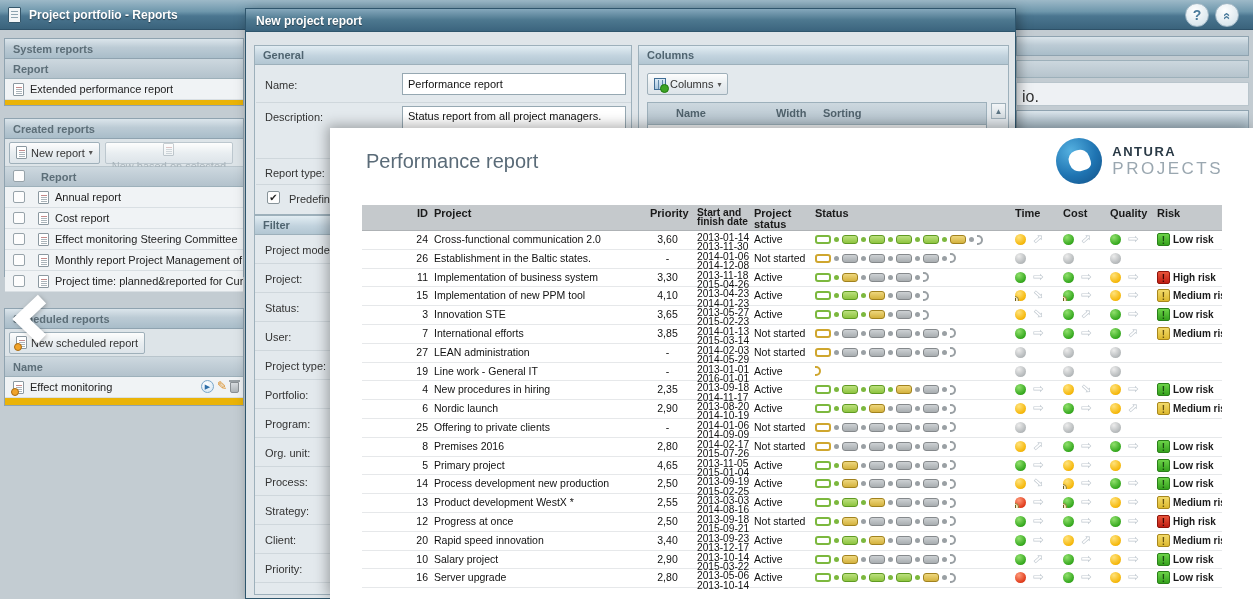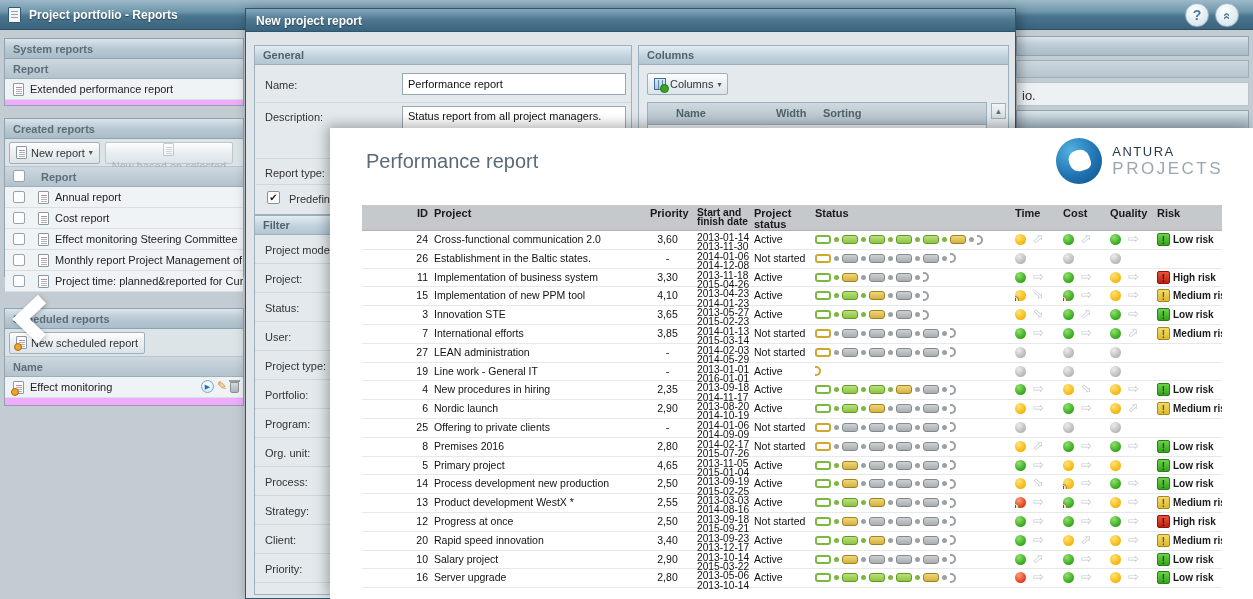--- a/index.html
+++ b/index.html
@@ -13,21 +13,21 @@
   .titlebar-inner { display:flex; align-items:center; height:100%; padding-left:8px; gap:8px; }
   .tb-doc { width:13px; height:16px; background:#f4f6f7; border:1px solid #35576b; border-radius:1px; position:relative; }
   .tb-doc::before { content:""; position:absolute; left:2px; top:3px; width:7px; height:1px; background:#8fa4b0; box-shadow:0 3px 0 #8fa4b0,0 6px 0 #8fa4b0; }
   .tb-title { color:#fff; font-size:12px; font-weight:bold; text-shadow:0 1px 1px rgba(0,0,0,.45); }
   .round-btn { position:absolute; top:3px; width:24px; height:24px; border-radius:50%;
     background:radial-gradient(circle at 40% 30%,#ffffff,#dde8ee 70%,#c2d2dc); border:1px solid #9fb6c4;
     color:#4a7a9b; font-weight:bold; font-size:14px; text-align:center; line-height:22px; z-index:2; }
   .round-btn .dbl-chev { display:inline-block; transform:rotate(90deg); font-size:13px; }
 
   
-  .sb-panel { position:absolute; left:4px; width:240px; border:1px solid #8fa3b0; background:#f0abfc; z-index:1; }
+  .sb-panel { position:absolute; left:4px; width:240px; border:1px solid #8fa3b0; background:#eab308; z-index:1; }
   .sb-head { height:20px; background:linear-gradient(#dbe5eb,#bccbd5 45%,#a9bdc9); border-bottom:1px solid #8fa3b0;
     color:#5c6e78; font-weight:bold; font-size:11px; padding:4px 0 0 8px; }
   .sb-colhead { height:20px; background:linear-gradient(#cdd8df,#b3c2cc); border-bottom:1px solid #9db0ba;
     color:#5c6e78; font-weight:bold; font-size:11px; padding:4px 0 0 8px; position:relative; }
   .sb-row { height:21px; border-bottom:1px solid #d9dfe3; display:flex; align-items:center; gap:6px;
     font-size:11px; color:#222; background:#f0f3f5; padding-left:8px; position:relative; }
   .doc-ico { width:11px; height:13px; background:#fff; border:1px solid #8b98a0; border-radius:1px; position:relative; flex:0 0 auto; }
   .doc-ico::before { content:""; position:absolute; left:2px; top:3px; width:6px; height:1px; background:#c48a8a; box-shadow:0 2px 0 #aab4ba,0 4px 0 #aab4ba,0 6px 0 #aab4ba; }
   .sched-badge { position:absolute; left:-3px; bottom:-3px; width:8px; height:8px; border-radius:50%;
     background:#f0a32a; border:1px solid #a96a10; }
@@ -83,21 +83,21 @@
 
   
   .overlay { position:absolute; left:330px; top:128px; width:923px; height:471px; background:#fff;
     box-shadow:-3px -3px 12px rgba(0,0,0,.3); z-index:10; }
   .rtitle { position:absolute; left:36px; top:22px; font-size:20px; color:#5a6b78; }
   .logo { position:absolute; right:30px; top:10px; display:flex; align-items:center; gap:10px; }
   .logo-mark { width:46px; height:46px; border-radius:50%;
     background:radial-gradient(circle at 32% 28%,#54b0e0,#1f74b2 55%,#124f84); position:relative; }
   .logo-mark::after { content:""; position:absolute; left:13px; top:12px; width:21px; height:21px; background:#fff;
     border-radius:42% 46% 30% 46%; transform:rotate(-18deg); }
-  .logo-text .l1 { font-size:13px; font-weight:normal; color:#2a3a46; letter-spacing:1.5px; }
+  .logo-text .l1 { font-size:13px; font-weight:bold; color:#2a3a46; letter-spacing:1.5px; }
   .logo-text .l2 { font-size:17px; color:#9aa7b0; letter-spacing:2.5px; }
 
   .rtable { position:absolute; left:32px; top:77px; width:860px; }
   .th-row { position:relative; height:26px; background:#c5c9cc; border-bottom:1px solid #aeb2b5; font-weight:bold; font-size:11px; color:#1a1a1a; }
   .tr { position:relative; height:18.8px; border-bottom:1px solid #e6e8ea; font-size:10.5px; color:#111; }
   .cell { position:absolute; top:2px; white-space:nowrap; overflow:hidden; }
   .hcell { position:absolute; top:3px; line-height:10.5px; }
   .c-id   { left:20px;  width:46px; text-align:right; }
   .c-proj { left:72px;  width:255px; }
   .c-prio { left:288px; width:35px; text-align:center; }
@@ -149,21 +149,21 @@
     <div class="titlebar-inner">
       <span class="tb-doc"></span>
       <span class="tb-title">Project portfolio - Reports</span>
     </div>
   </div>
   <div class="round-btn" style="right:44px;"><span>?</span></div>
   <div class="round-btn" style="right:14px;"><span class="dbl-chev">«</span></div>
 
   <div class="bgfrag sb-head" style="left:1016px; top:36px; width:233px; border:1px solid #8fa3b0;"></div>
   <div class="bgfrag" style="left:1016px; top:60px; width:233px; height:18px; background:linear-gradient(#ccd7de,#b6c4cd); border:1px solid #9db0ba;"></div>
-  <div class="bgfrag" style="left:1016px; top:82px; width:233px; height:24px; background:#eef1f4; border:1px solid #b9c5cc; font-size:13px; color:#333; padding:5px 0 0 5px;">
+  <div class="bgfrag" style="left:1016px; top:82px; width:233px; height:24px; background:#eef1f4; border:1px solid #b9c5cc; font-size:16px; color:#333; padding:5px 0 0 5px;">
     <span>io.</span>
   </div>
   <div class="bgfrag sb-head" style="left:1016px; top:110px; width:233px; border:1px solid #8fa3b0;"></div>
 
   <div class="sb-panel" style="top:38px; height:68px;">
     <div class="sb-head">System reports</div>
     <div class="sb-colhead">Report</div>
     <div id="sys-list">
         <div class="sb-row">
           <span class="doc-ico"></span>

